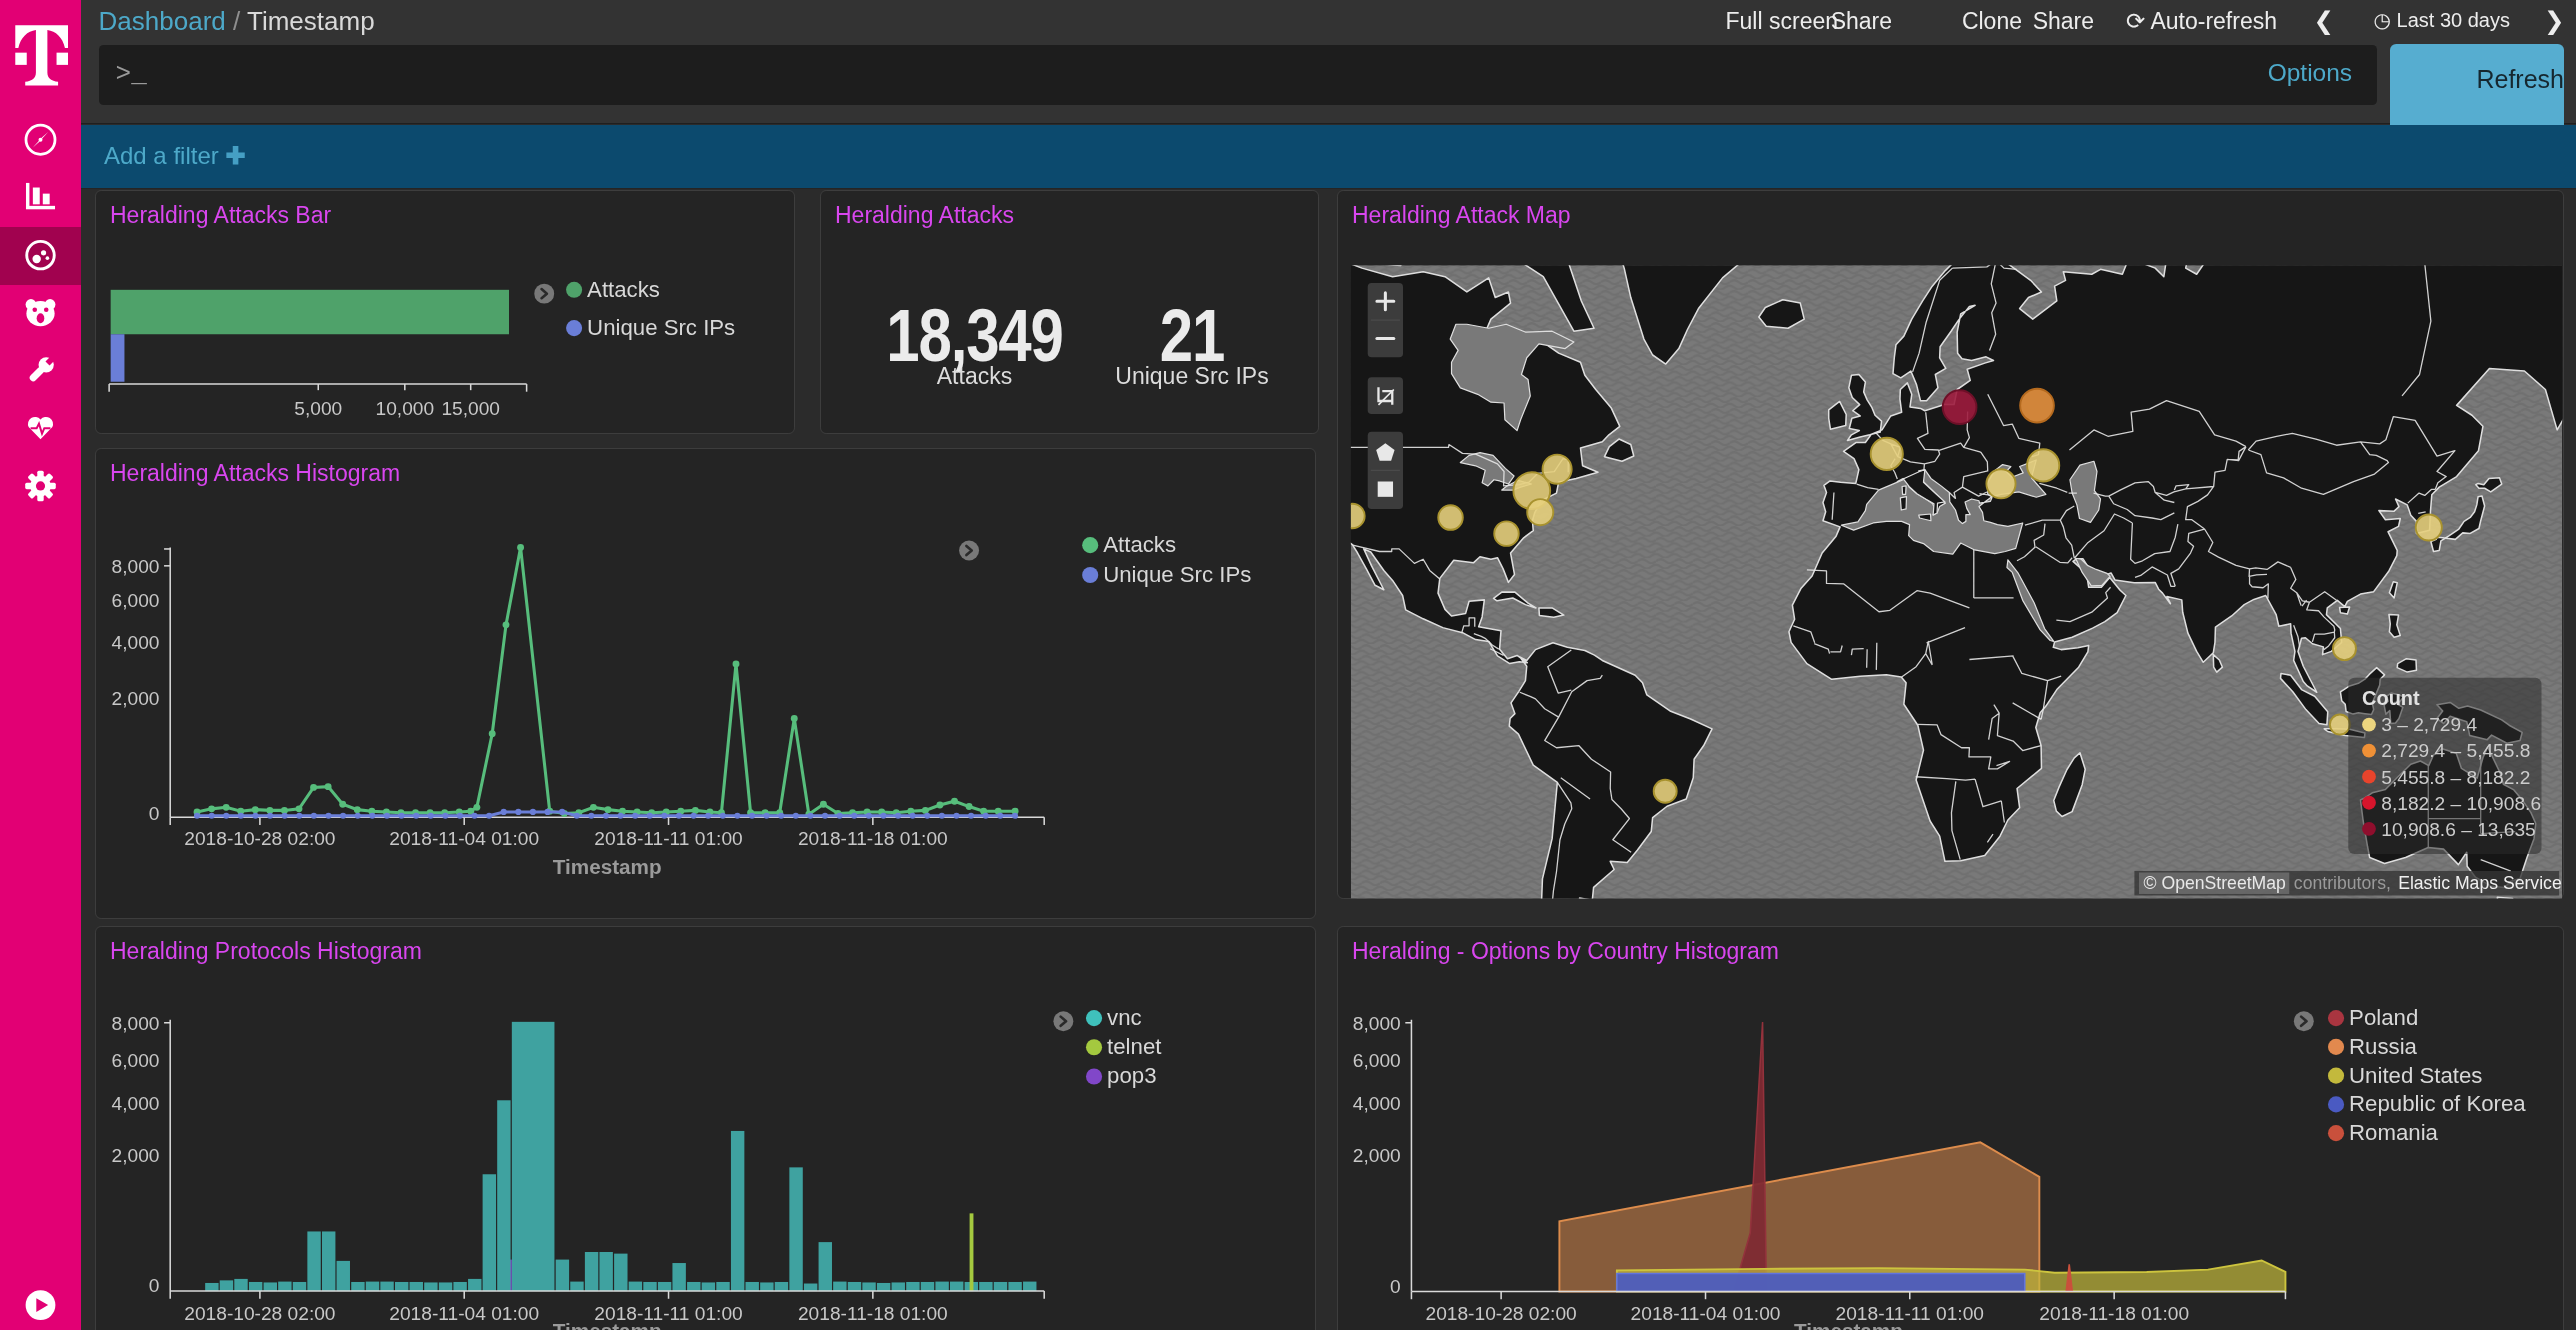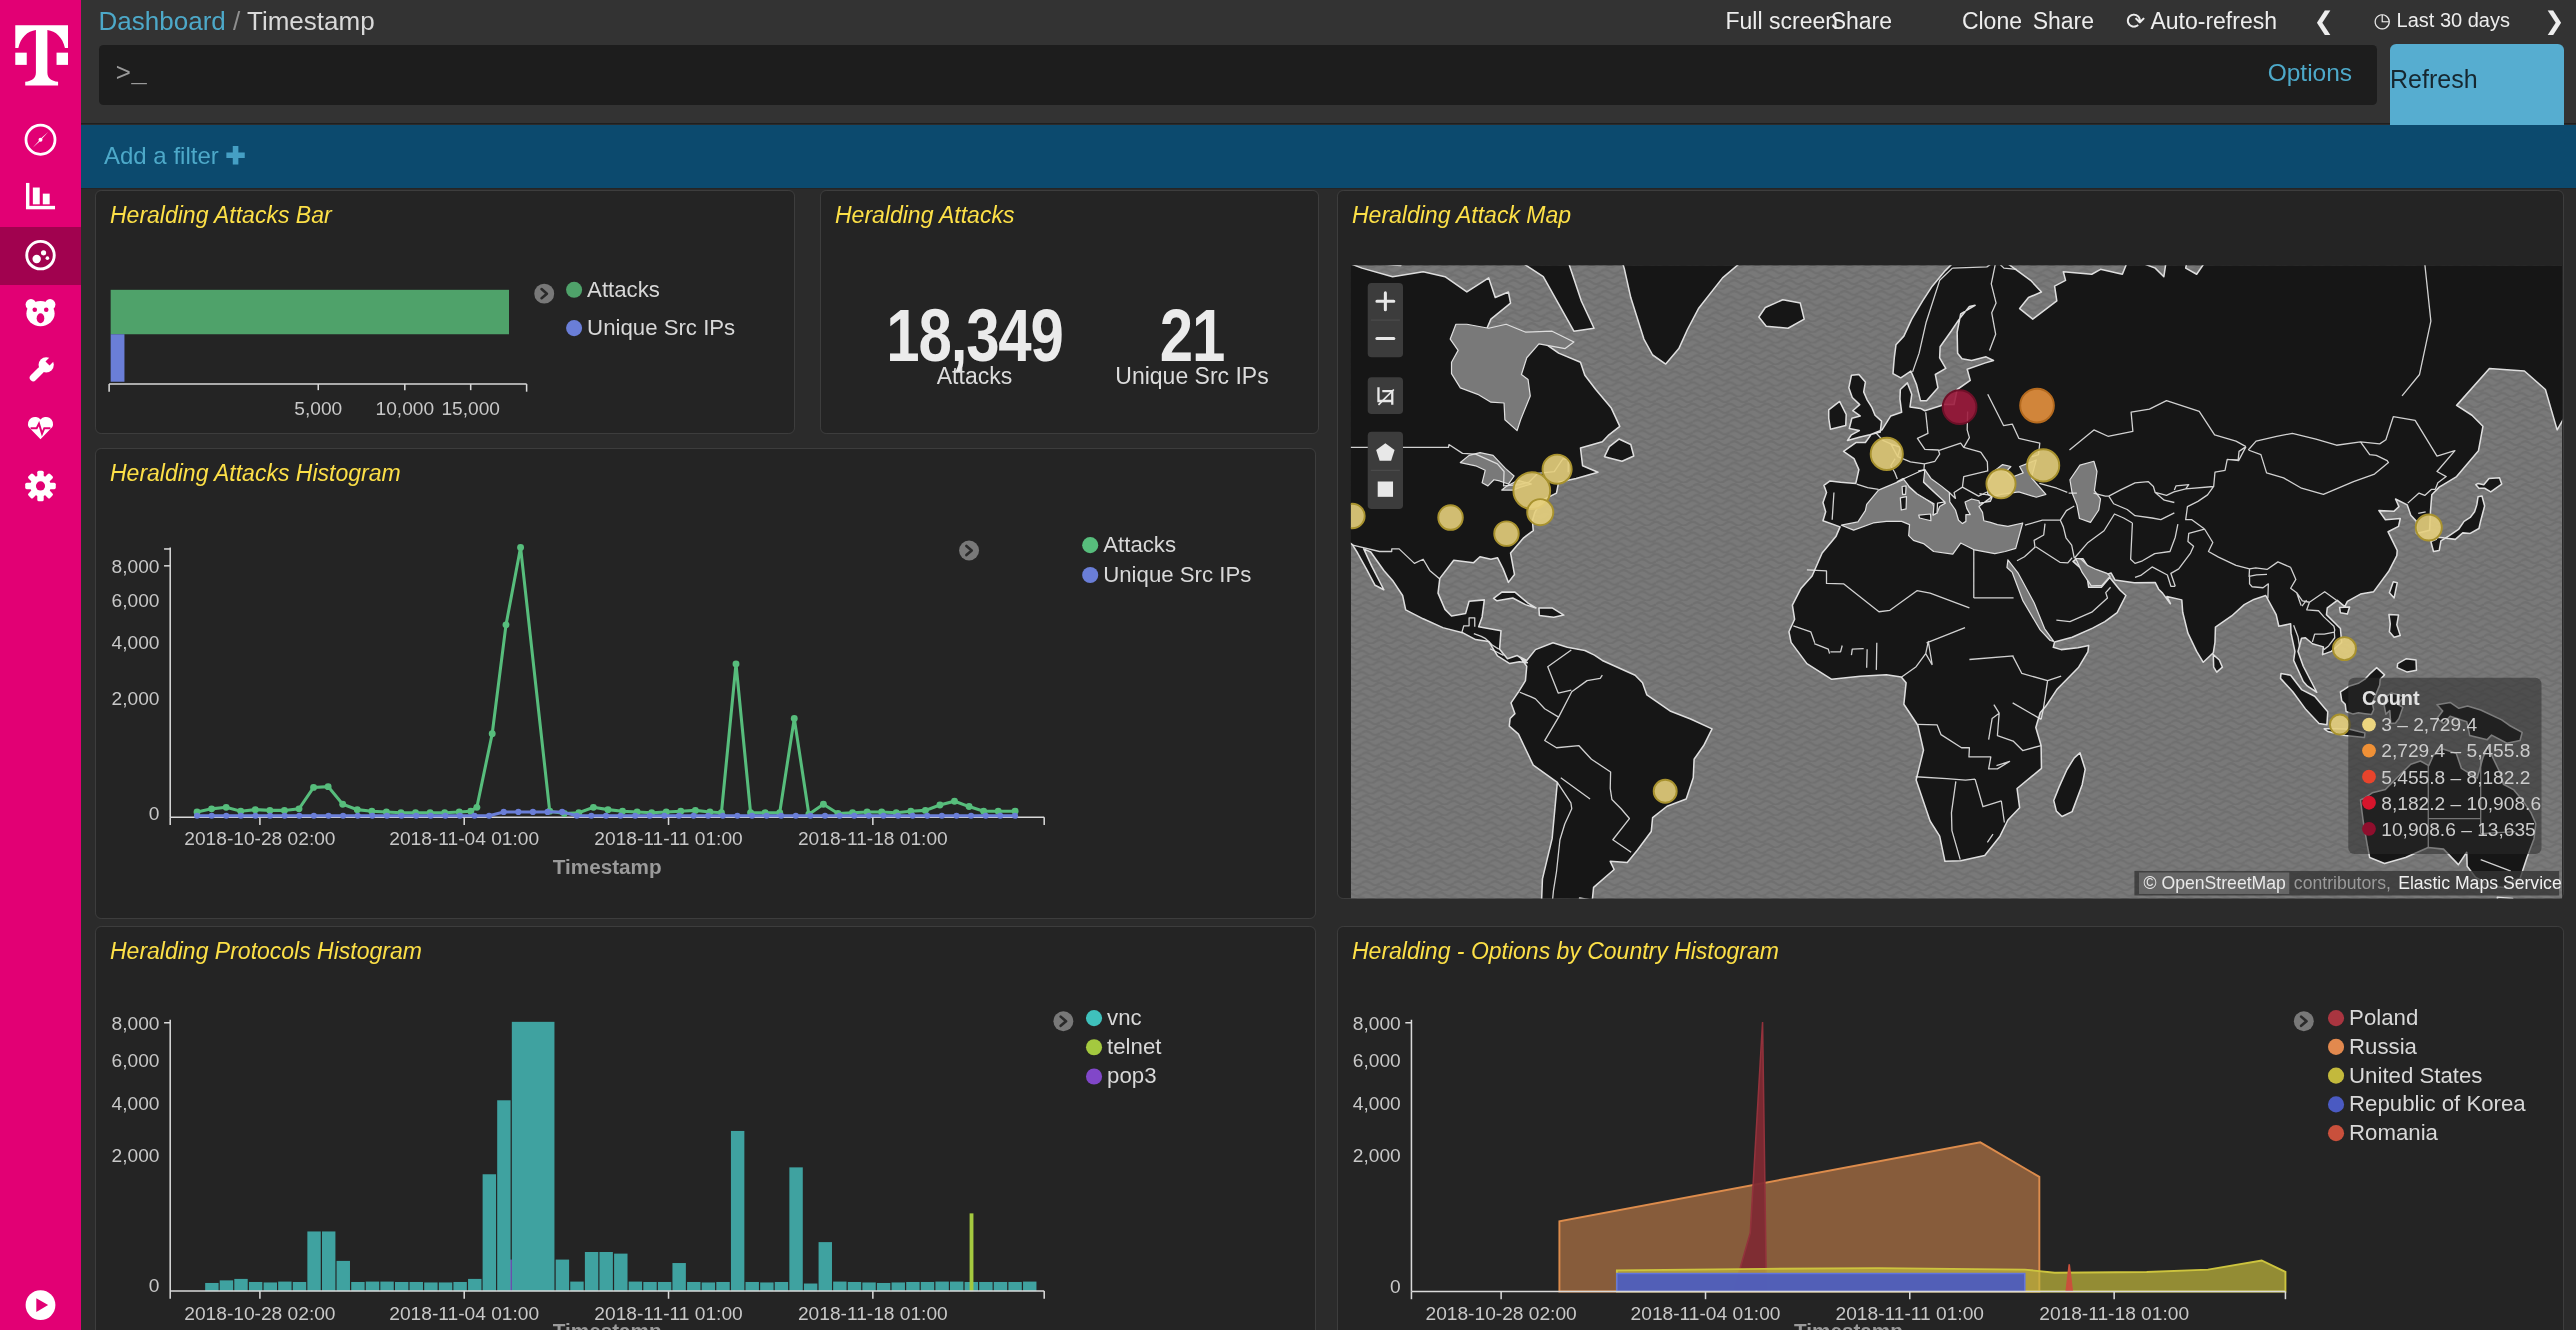--- a/index.html
+++ b/index.html
@@ -1,18 +1,18 @@
 <!DOCTYPE html>
 <html style="font-size:12.3px"><head><meta charset="utf-8"><title>Heralding</title>
 <style>
 html,body{margin:0;padding:0;width:2576px;height:1331px;overflow:hidden;background:#2b2b2b;
 font-family:"Liberation Sans",sans-serif;}
 .abs{position:absolute;}
 .panel{position:absolute;background:#242424;border:1.5px solid #3d3d3d;border-radius:6.1px;}
-.ptitle{position:absolute;left:14px;top:10.7px;font-size:23px;color:#fde047;white-space:nowrap;font-style:italic;}
+.ptitle{position:absolute;left:14px;top:10.7px;font-size:23px;color:#d946ef;white-space:nowrap;}
 </style></head>
 <body>
 <div class="abs" style="left:0;top:0;width:81px;height:1331px;background:#e20074">
     <div class="abs" style="left:0;top:227px;width:81px;height:58px;background:#a1024f"></div>
     <svg width="81" height="1331" style="position:absolute;left:0;top:0" viewBox="0 0 106 1736">
       <g fill="#fff">
         <rect x="20" y="66" width="15" height="16"></rect>
         <rect x="74" y="66" width="15" height="16"></rect>
         <path d="M20,30 L89,30 L89,60 L85,60 C82,46 73,38 62,36.5 L62,92 C62,99 67,103.5 76,104 L76,109 L33,109 L33,104 C42,103.5 47,99 47,92 L47,36.5 C36,38 27,46 24,60 L20,60 Z"></path>
       </g>
@@ -76,21 +76,21 @@
   <div class="abs" style="top:7.7px;right:554px;font-size:23px;color:#ededed">Clone</div>
   <div class="abs" style="top:7.7px;right:482px;font-size:23px;color:#ededed">Share</div>
   <div class="abs" style="top:7.7px;right:299px;font-size:23px;color:#ededed">⟳ Auto-refresh</div>
   <div class="abs" style="top:6.1px;right:242px;font-size:24.5px;color:#ededed">❮</div>
   <div class="abs" style="top:7.7px;right:66px;font-size:20px;color:#ededed">◷ Last 30 days</div>
   <div class="abs" style="top:6.1px;right:11.5px;font-size:24.5px;color:#ededed">❯</div>
   <div class="abs" style="left:17.6px;top:45px;width:2278px;height:60px;background:#1d1d1d;border-radius:4.6px">
      <span style="position:absolute;left:17px;top:14px;font-size:26px;color:#9a9a9a;font-family:'Liberation Mono',monospace">&gt;_</span>
      <span style="position:absolute;right:24.5px;top:14px;font-size:24.5px;color:#4da9c9">Options</span>
   </div>
-  <div class="abs" style="left:2309px;top:44px;width:174px;height:88px;background:#56add0;border-radius:6.1px;text-align:left;line-height:70px;font-size:25px;color:#16272f">Refresh</div>
+  <div class="abs" style="left:2309px;top:44px;width:174px;height:88px;background:#56add0;border-radius:6.1px;text-align:right;line-height:70px;font-size:25px;color:#16272f">Refresh</div>
 </div>
 <div class="abs" style="left:81px;top:125px;width:2495px;height:63px;background:#0c4a6e;border-bottom:1.5px solid #252525">
   <div class="abs" style="left:23px;top:17px;font-size:24px;color:#4da9c9">Add a filter <span style="font-weight:bold;color:#459fc4">✚</span></div>
 </div>
 <div class="abs" style="left:81px;top:189px;width:2495px;height:1142px;background:#2b2b2b"></div>
 
 <div class="panel" style="left:95px;top:190px;width:698px;height:242px">
   <div class="ptitle">Heralding Attacks Bar</div>
   <svg width="695" height="239" style="position:absolute;left:0;top:0" viewBox="0 0 907 312">
     <rect x="19" y="129" width="520" height="58" fill="#4fa26a"></rect>

